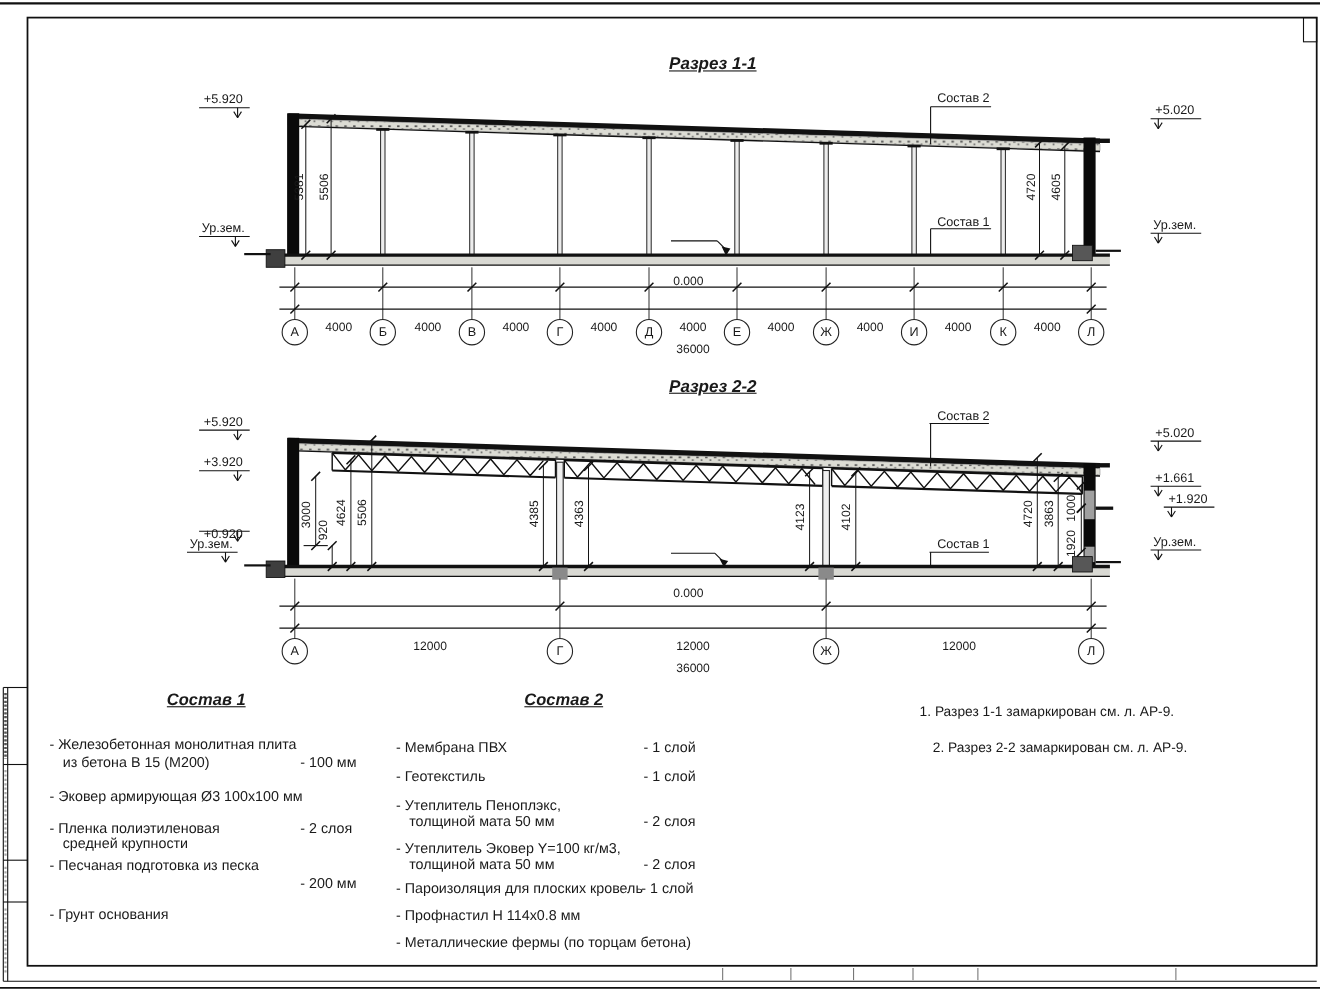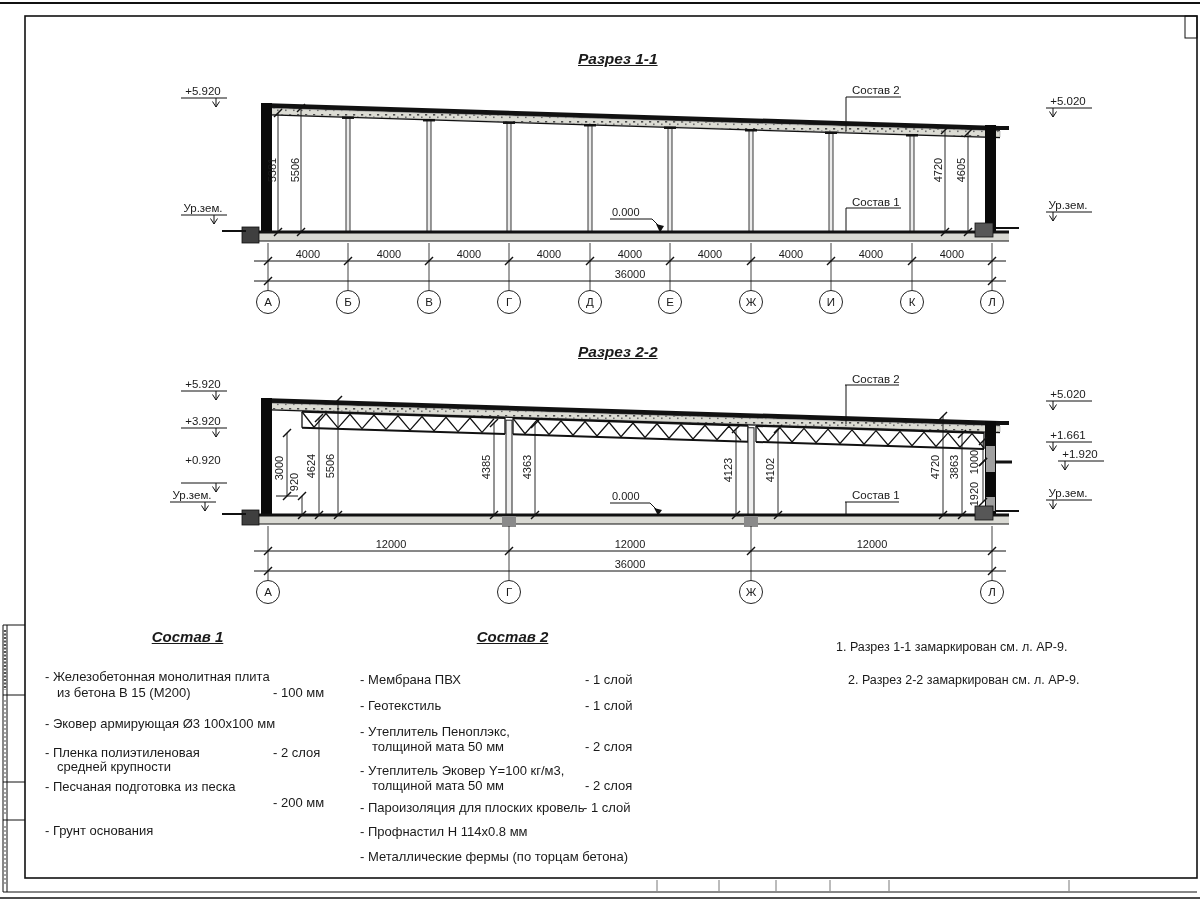--- a/index.html
+++ b/index.html
@@ -1,22 +1,22 @@
 <!DOCTYPE html>
 <html><head>
 <meta charset="utf-8">
 <style>
   html,body{margin:0;padding:0;background:#e8e8e8;}
   #sheet{position:relative;width:1200px;height:900px;background:#ffffff;overflow:hidden;
          font-family:"Liberation Sans",sans-serif;color:#1a1a1a;}
   svg{position:absolute;left:0;top:0;}
   .t{position:absolute;white-space:nowrap;color:#1a1a1a;}
-  .title{font:italic bold 15.5px "Liberation Sans",sans-serif;text-decoration:underline;}
+  .title{font:italic bold 15.5px "Liberation Sans",sans-serif;text-decoration:underline;text-align:center;}
   .elev{font-size:11.5px;text-align:center;}
-  .dim{font-size:11px;}
+  .dim{font-size:11px;margin-top:44px;}
   .lbl{font-size:11.5px;}
   .vdim{position:absolute;width:34px;height:12px;display:flex;align-items:center;justify-content:center;
         font-size:11px;transform:rotate(-90deg);white-space:nowrap;color:#1a1a1a;}
   .circle{position:absolute;width:24px;height:24px;border:1.3px solid #222;border-radius:50%;
           display:flex;align-items:center;justify-content:center;font-size:11.5px;background:#fff;box-sizing:border-box;}
   .head{font:italic bold 15px "Liberation Sans",sans-serif;text-decoration:underline;text-align:center;}
   .list{font-size:13px;}
   .note{font-size:12.5px;}
   .ctr{text-align:center;}
 </style>
@@ -302,21 +302,21 @@
   <span class="circle" style="left:658px;top:290px;">Е</span>
   <span class="circle" style="left:739px;top:290px;">Ж</span>
   <span class="circle" style="left:819px;top:290px;">И</span>
   <span class="circle" style="left:900px;top:290px;">К</span>
   <span class="circle" style="left:980px;top:290px;">Л</span>
 
   <span class="t title" style="left:578px;top:343px;width:140px;">Разрез 2-2</span>
 
   <span class="t elev" style="left:183px;top:378px;width:40px;">+5.920</span>
   <span class="t elev" style="left:183px;top:415px;width:40px;">+3.920</span>
-  <span class="t elev" style="left:183px;top:454px;width:40px;">+0.920</span>
+  <span class="t elev" style="left:183px;top:480px;width:40px;">+0.920</span>
   <span class="t elev" style="left:172px;top:489px;width:40px;">Ур.зем.</span>
   <span class="t elev" style="left:1048px;top:388px;width:40px;">+5.020</span>
   <span class="t elev" style="left:1048px;top:429px;width:40px;">+1.661</span>
   <span class="t elev" style="left:1060px;top:448px;width:40px;">+1.920</span>
   <span class="t elev" style="left:1048px;top:487px;width:40px;">Ур.зем.</span>
 
   <span class="vdim" style="left:262px;top:462px;">3000</span>
   <span class="vdim" style="left:277px;top:476px;">920</span>
   <span class="vdim" style="left:294px;top:460px;">4624</span>
   <span class="vdim" style="left:313px;top:460px;">5506</span>

